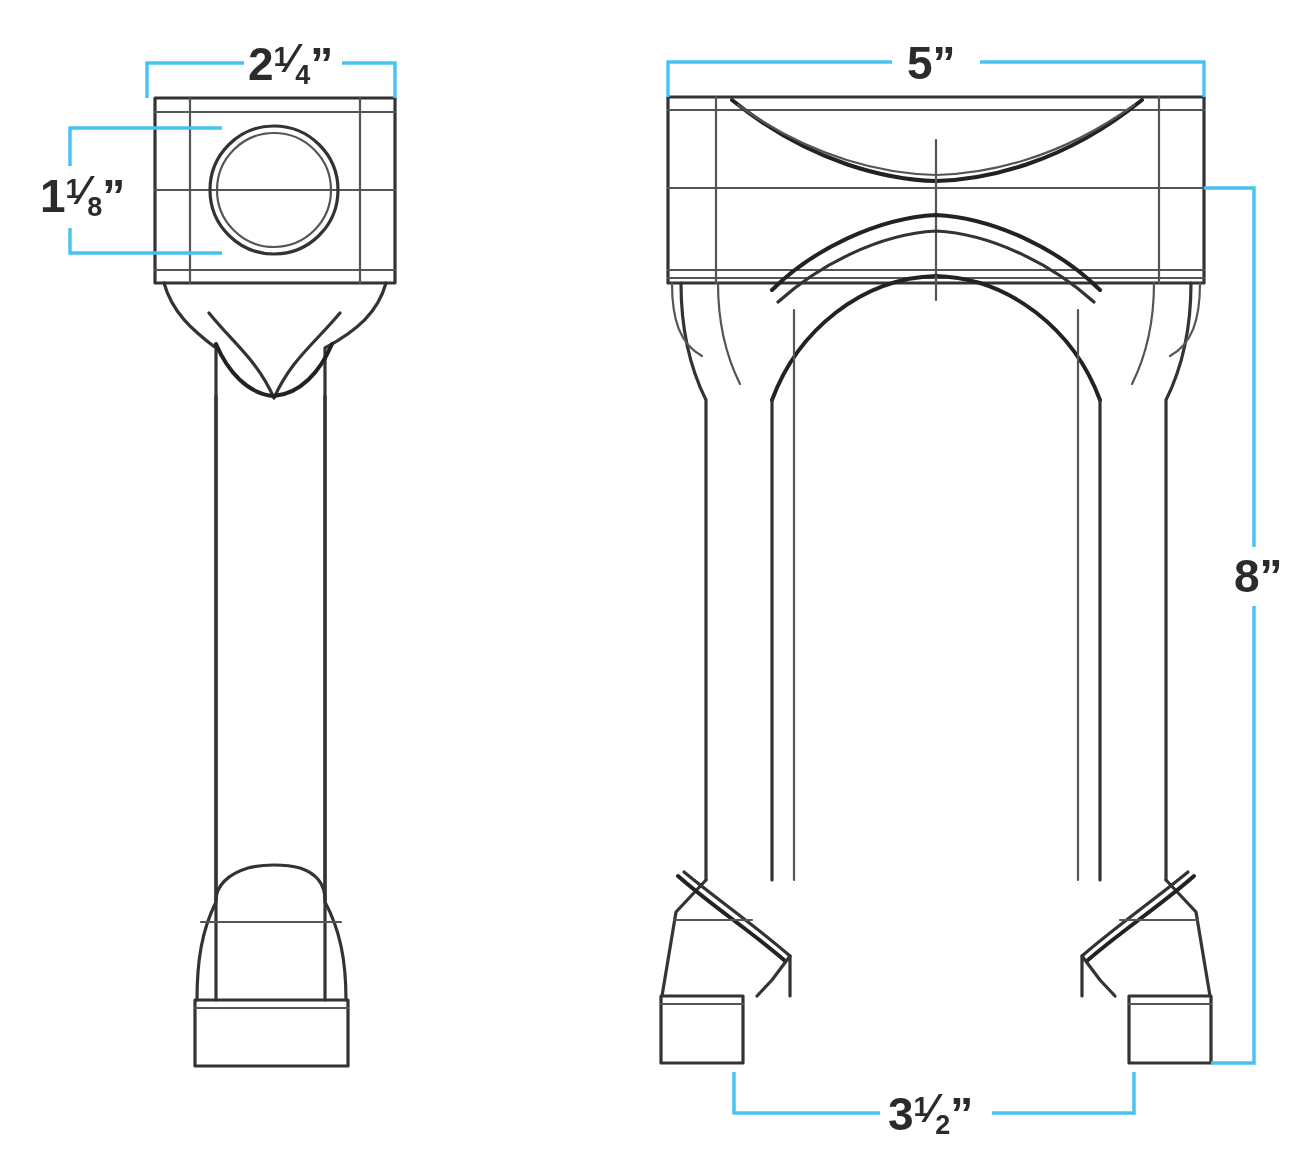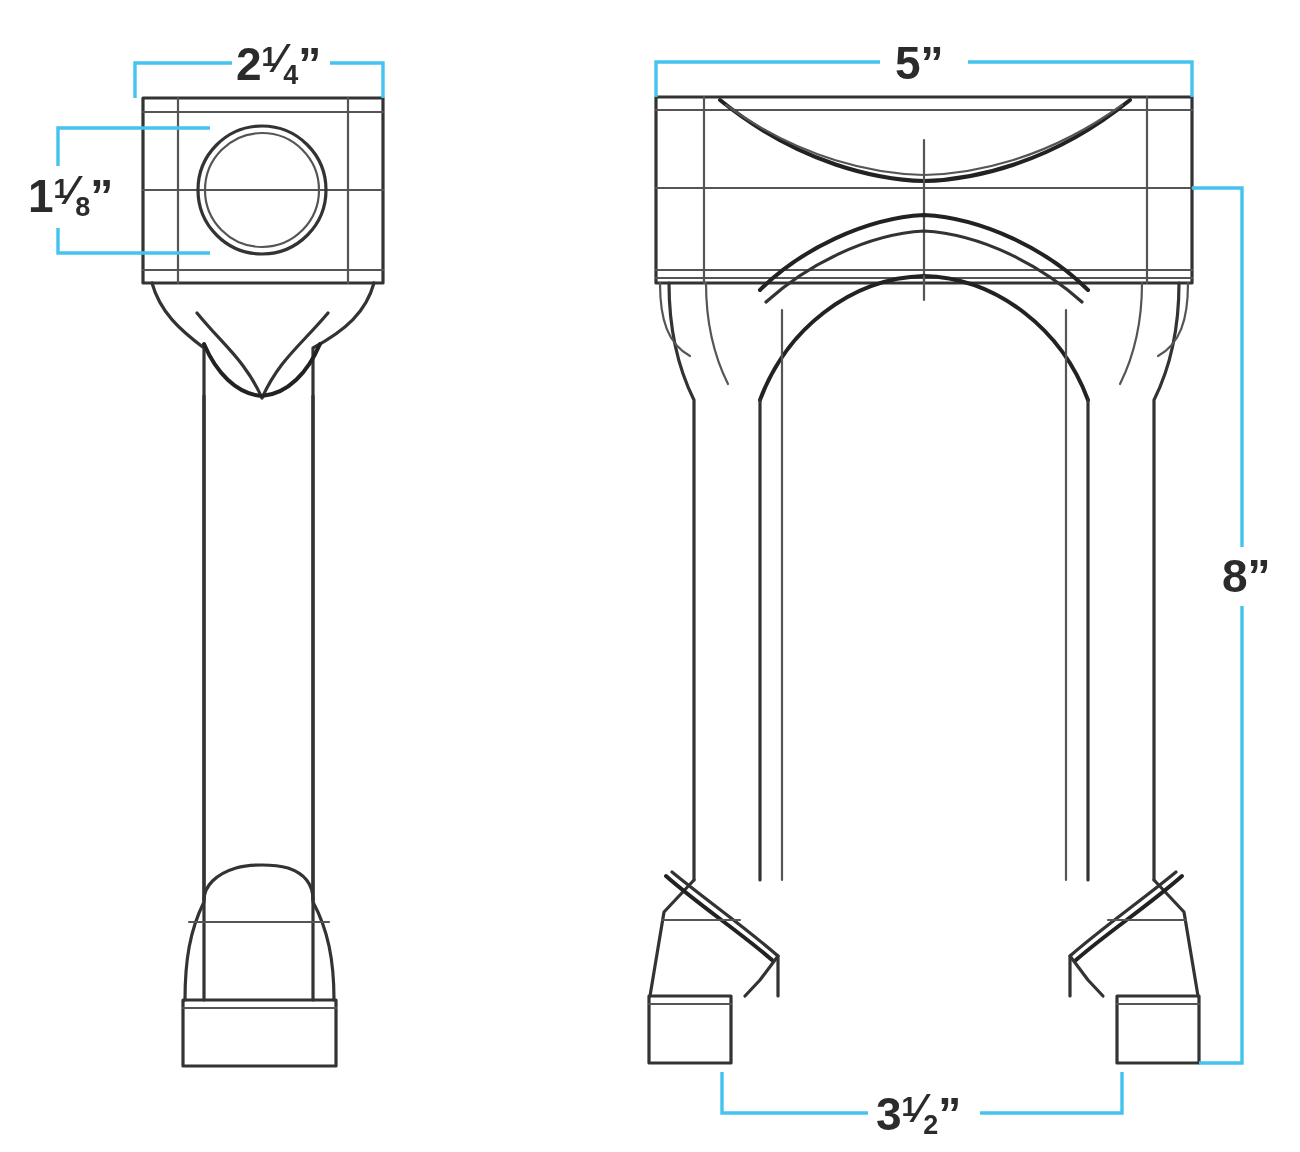--- a/index.html
+++ b/index.html
@@ -11,20 +11,21 @@
     width: 1300px;
     height: 1152px;
     font-family: "Liberation Sans", sans-serif;
     overflow: hidden;
   }
   #drawing-root {
     position: relative;
     width: 1273px;
     height: 1152px;
     background: #ffffff;
+    margin-left: 12px;
   }
   svg#cad {
     display: block;
     width: 1300px;
     height: 1152px;
   }
   .dim-label {
     font-family: "Liberation Sans", sans-serif;
     font-weight: bold;
     fill: #2b2b2b;

